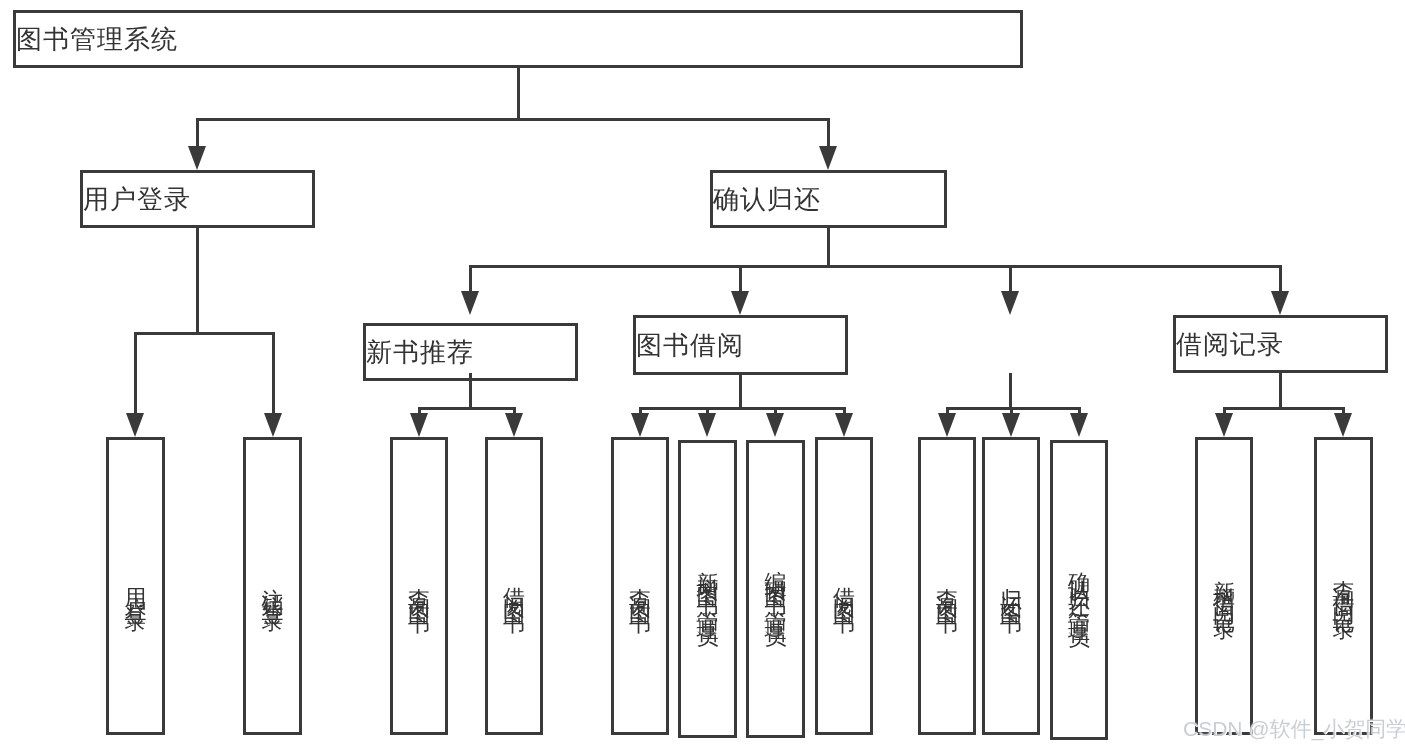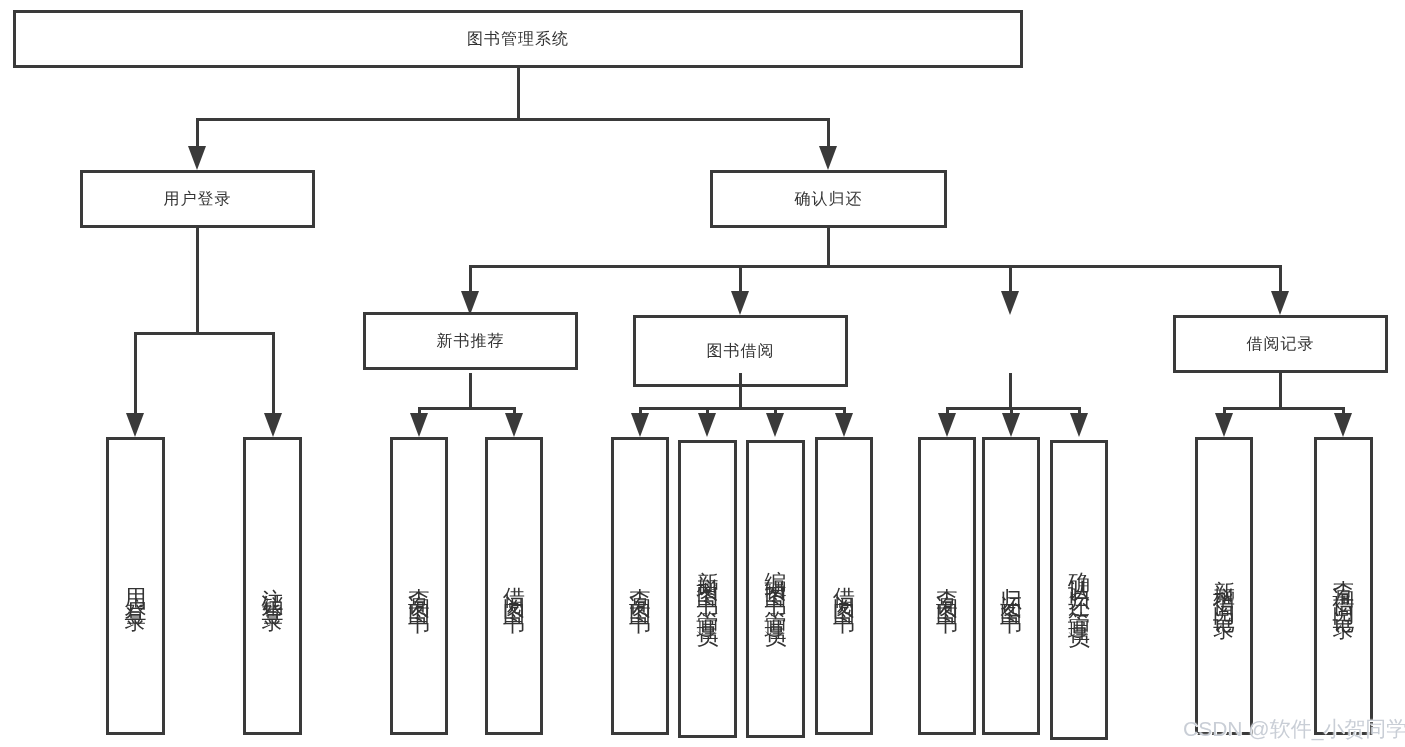--- a/index.html
+++ b/index.html
@@ -18,23 +18,22 @@
     font-family: "Liberation Sans", "DejaVu Sans", sans-serif;
     overflow: hidden;
   }
   .box {
     position: absolute;
     box-sizing: border-box;
     border: 3px solid var(--line);
     background: #ffffff;
     display: flex;
     align-items: center;
-    justify-content: center;
     color: var(--text);
-    font-size: 16px;
+    font-size: 26px;
     letter-spacing: 1px;
   }
   .vbox {
     position: absolute;
     box-sizing: border-box;
     border: 3px solid var(--line);
     background: #ffffff;
     display: flex;
     align-items: center;
     justify-content: center;
@@ -102,24 +101,24 @@
   <div class="hline" style="left:469px; top:265px; width:813px;"></div>
   <div class="vline" style="left:469px; top:265px; height:28px;"></div>
   <div class="arrow" style="left:461px; top:291px;"></div>
   <div class="vline" style="left:739px; top:265px; height:28px;"></div>
   <div class="arrow" style="left:731px; top:291px;"></div>
   <div class="vline" style="left:1009px; top:265px; height:28px;"></div>
   <div class="arrow" style="left:1001px; top:291px;"></div>
   <div class="vline" style="left:1279px; top:265px; height:28px;"></div>
   <div class="arrow" style="left:1271px; top:291px;"></div>
 
-  <div class="box" style="left:363px; top:312px; width:215px; height:58px;">
+  <div class="box" style="left:363px; top:323px; width:215px; height:58px;">
     <span>新书推荐</span>
   </div>
-  <div class="box" style="left:633px; top:315px; width:215px; height:72px;">
+  <div class="box" style="left:633px; top:315px; width:215px; height:60px;">
     <span>图书借阅</span>
   </div>
   <div class="box" style="left:1173px; top:315px; width:215px; height:58px;">
     <span>借阅记录</span>
   </div>
 
   <div class="vline" style="left:469px; top:373px; height:34px;"></div>
   <div class="hline" style="left:418px; top:407px; width:98px;"></div>
   <div class="vline" style="left:418px; top:407px; height:8px;"></div>
   <div class="arrow" style="left:410px; top:413px;"></div>

